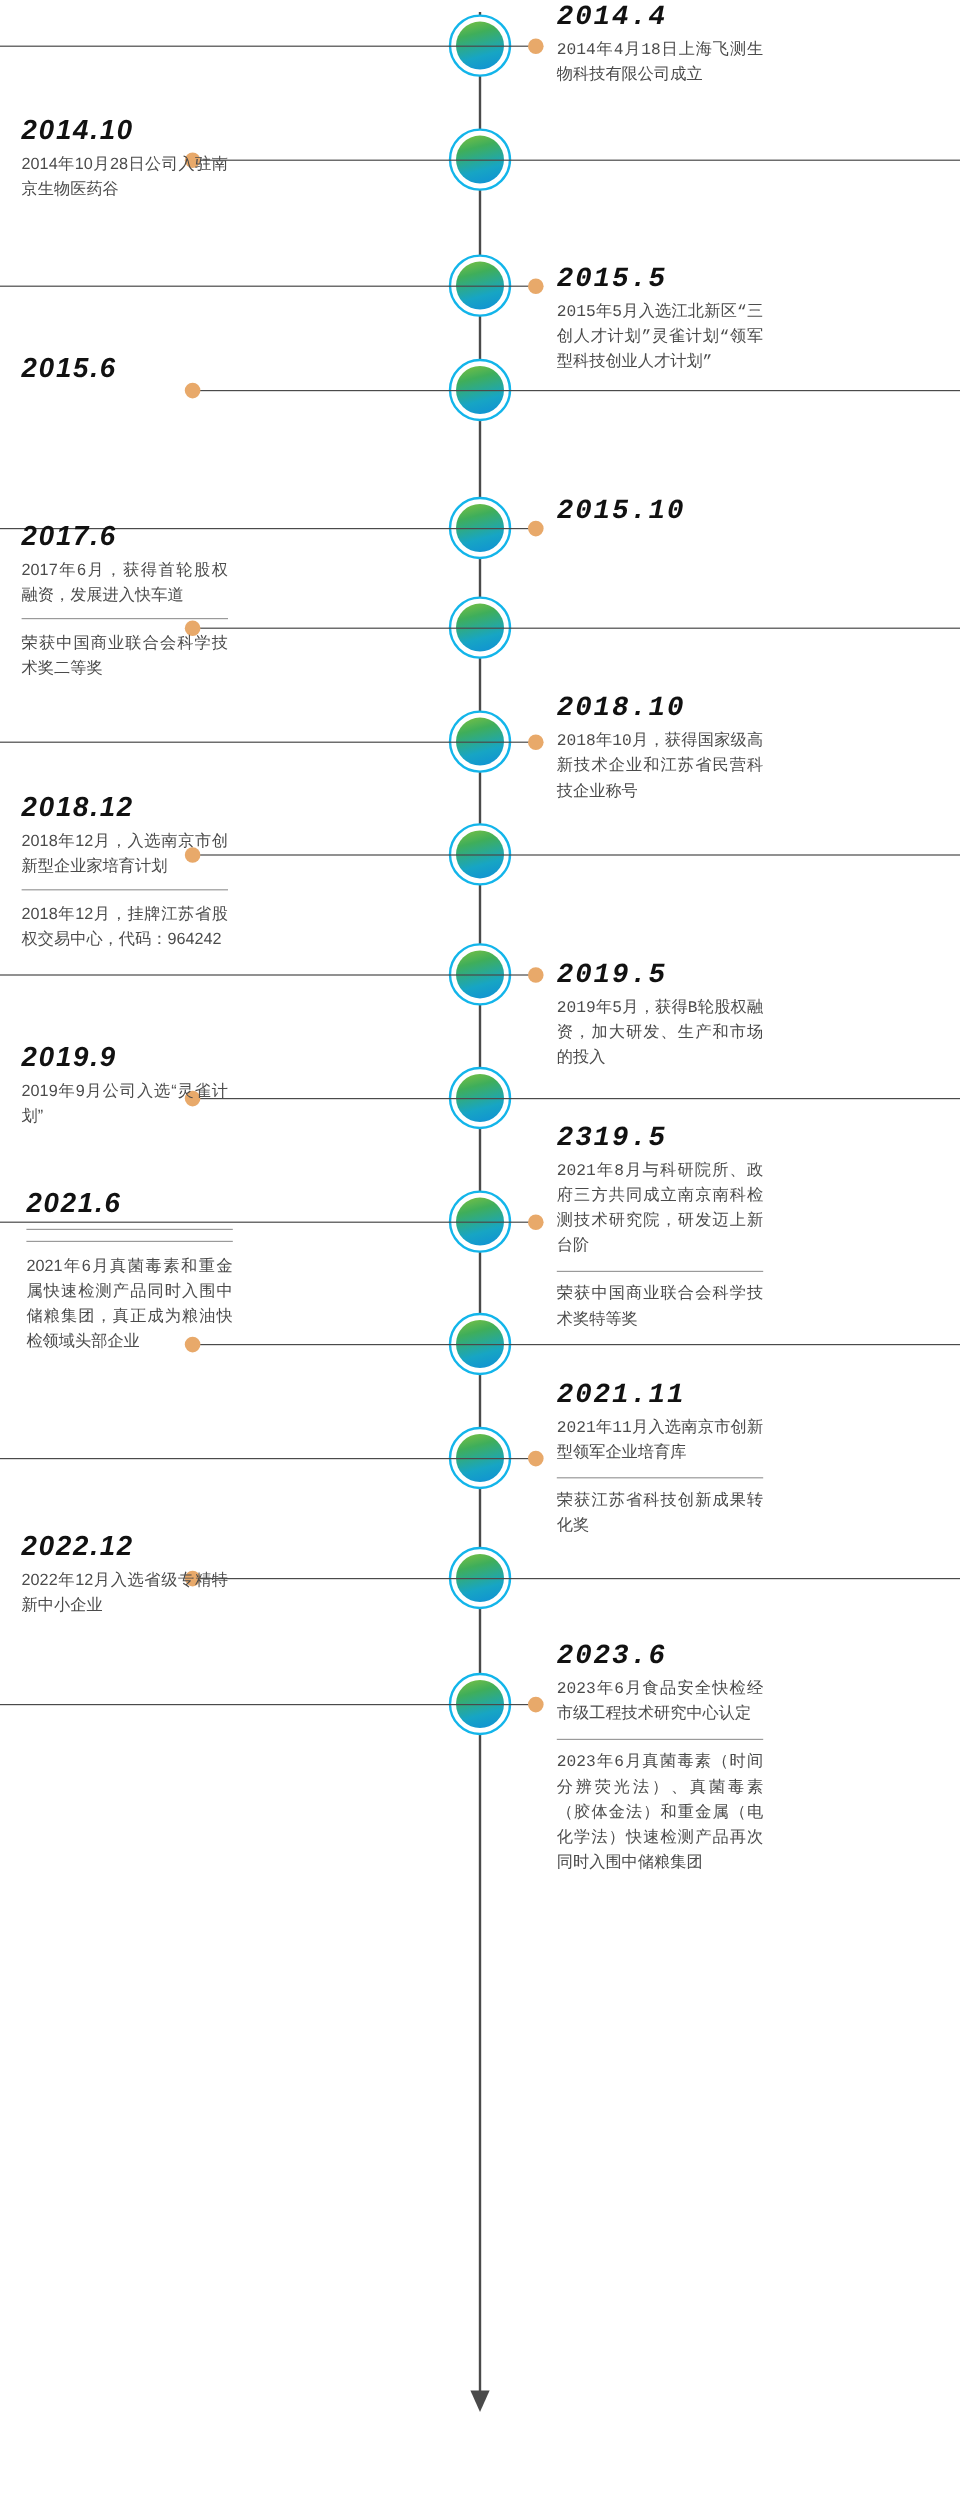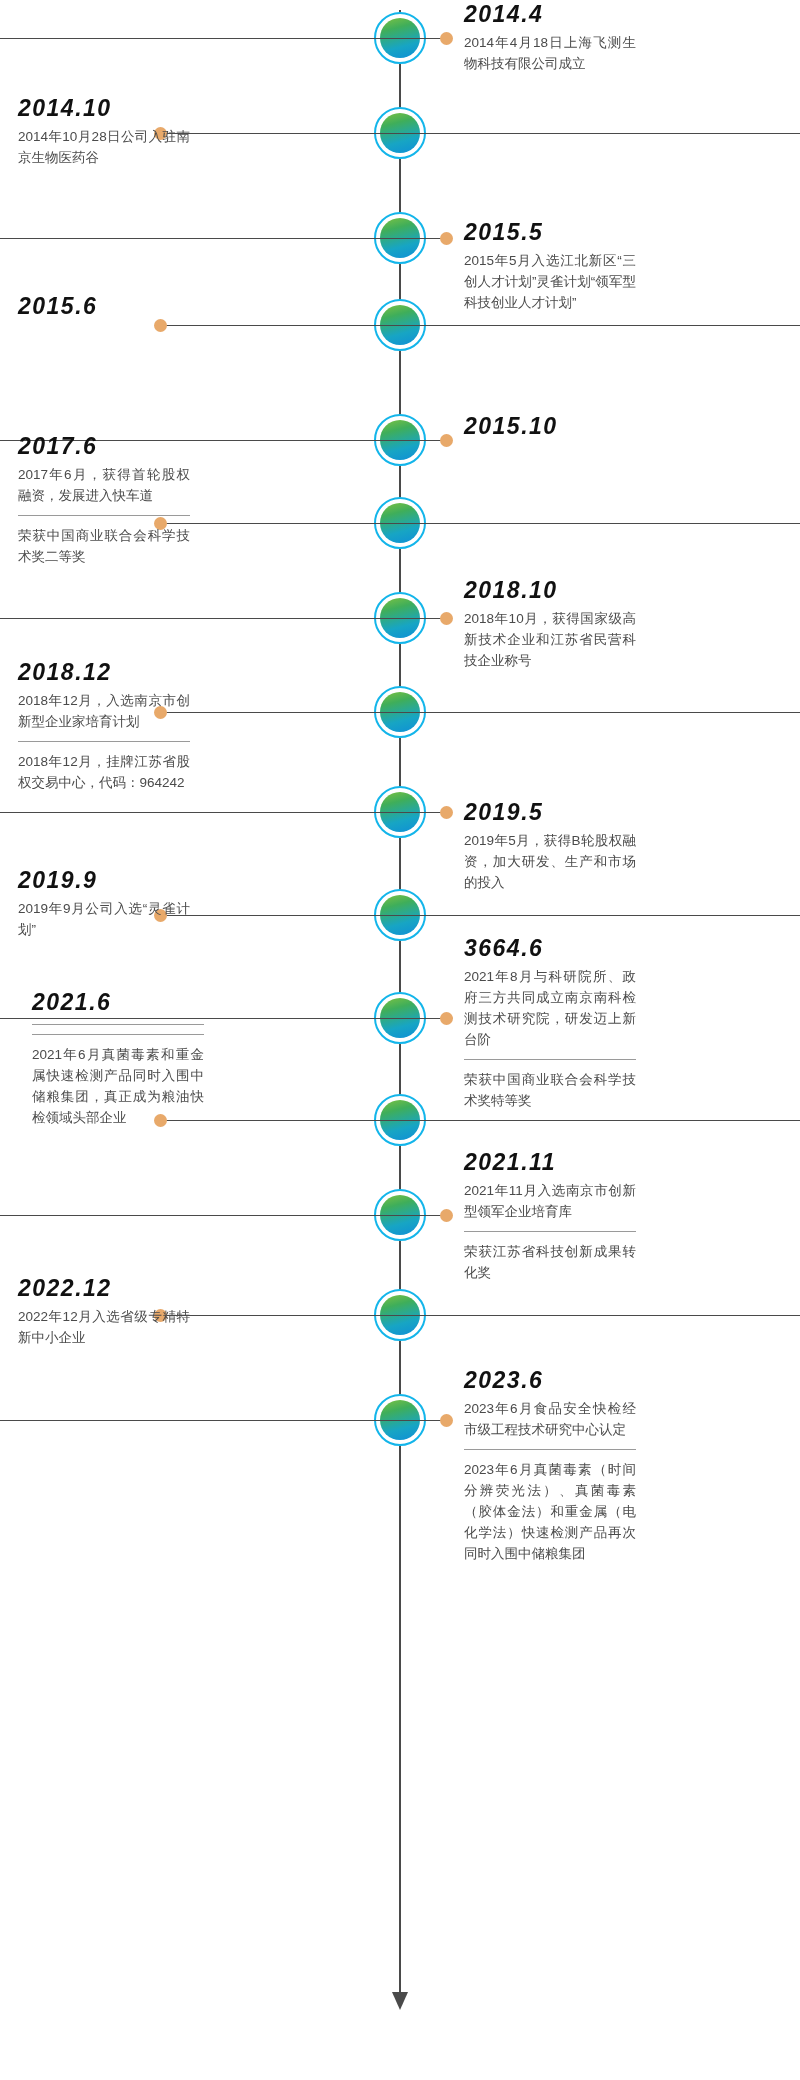--- a/index.html
+++ b/index.html
@@ -38,21 +38,21 @@
   
   .connector{position:absolute;height:1px;background:#4a4a4a;}
   .cdot{
     position:absolute;width:13px;height:13px;border-radius:50%;
     background:#e8a96a;
   }
 
   
   .entry{position:absolute;width:172px;}
   .entry.left{text-align:left;}
-  .entry.right{text-align:left;}
+  .entry.right{text-align:left;font-family:Liberation Mono, monospace;}
   .year{
     font-style:italic;font-weight:bold;
     font-size:23px;letter-spacing:1.5px;
     color:#111111;margin:0 0 5px 0;line-height:1.1;
   }
   .desc{
     font-size:13.5px;line-height:21px;color:#4b4b4b;margin:0;
     text-align:justify;text-justify:inter-ideograph;
   }
   .sep{
@@ -180,26 +180,26 @@
       </div>
       <div class="entry right" style="top: 800px; left: 464px;">
         <div class="year">2019.5</div>
         <p class="desc">2019年5月，获得B轮股权融资，加大研发、生产和市场的投入</p>
       </div>
       <div class="entry left" style="top: 868px; left: 18px;">
         <div class="year">2019.9</div>
         <p class="desc">2019年9月公司入选“灵雀计划”</p>
       </div>
       <div class="entry right" style="top: 936px; left: 464px;">
-        <div class="year">3664.6</div>
+        <div class="year">2319.5</div>
         <p class="desc">2021年8月与科研院所、政府三方共同成立南京南科检测技术研究院，研发迈上新台阶</p>
         <hr class="sep">
         <p class="desc">荣获中国商业联合会科学技术奖特等奖</p>
       </div>
-      <div class="entry left" style="top: 990px; left: 32px;">
+      <div class="entry left" style="top: 990px; left: 22px;">
         <div class="year">2021.6</div>
         <hr class="sep">
         <hr class="sep">
         <p class="desc">2021年6月真菌毒素和重金属快速检测产品同时入围中储粮集团，真正成为粮油快检领域头部企业</p>
       </div>
       <div class="entry right" style="top: 1150px; left: 464px;">
         <div class="year">2021.11</div>
         <p class="desc">2021年11月入选南京市创新型领军企业培育库</p>
         <hr class="sep">
         <p class="desc">荣获江苏省科技创新成果转化奖</p>

